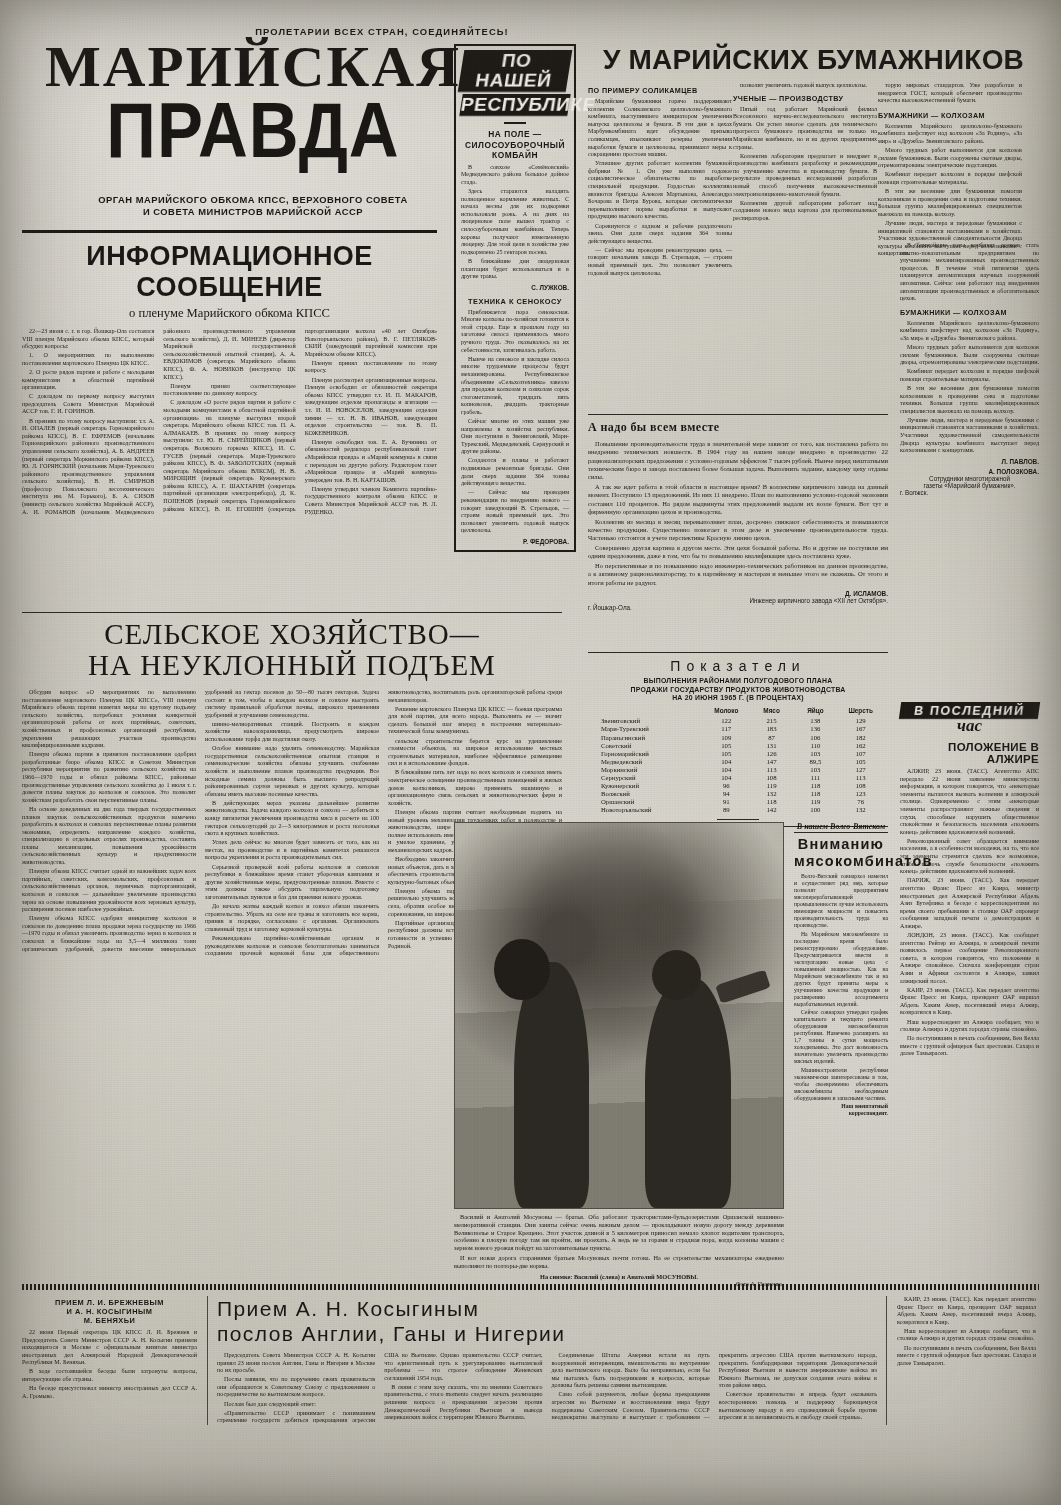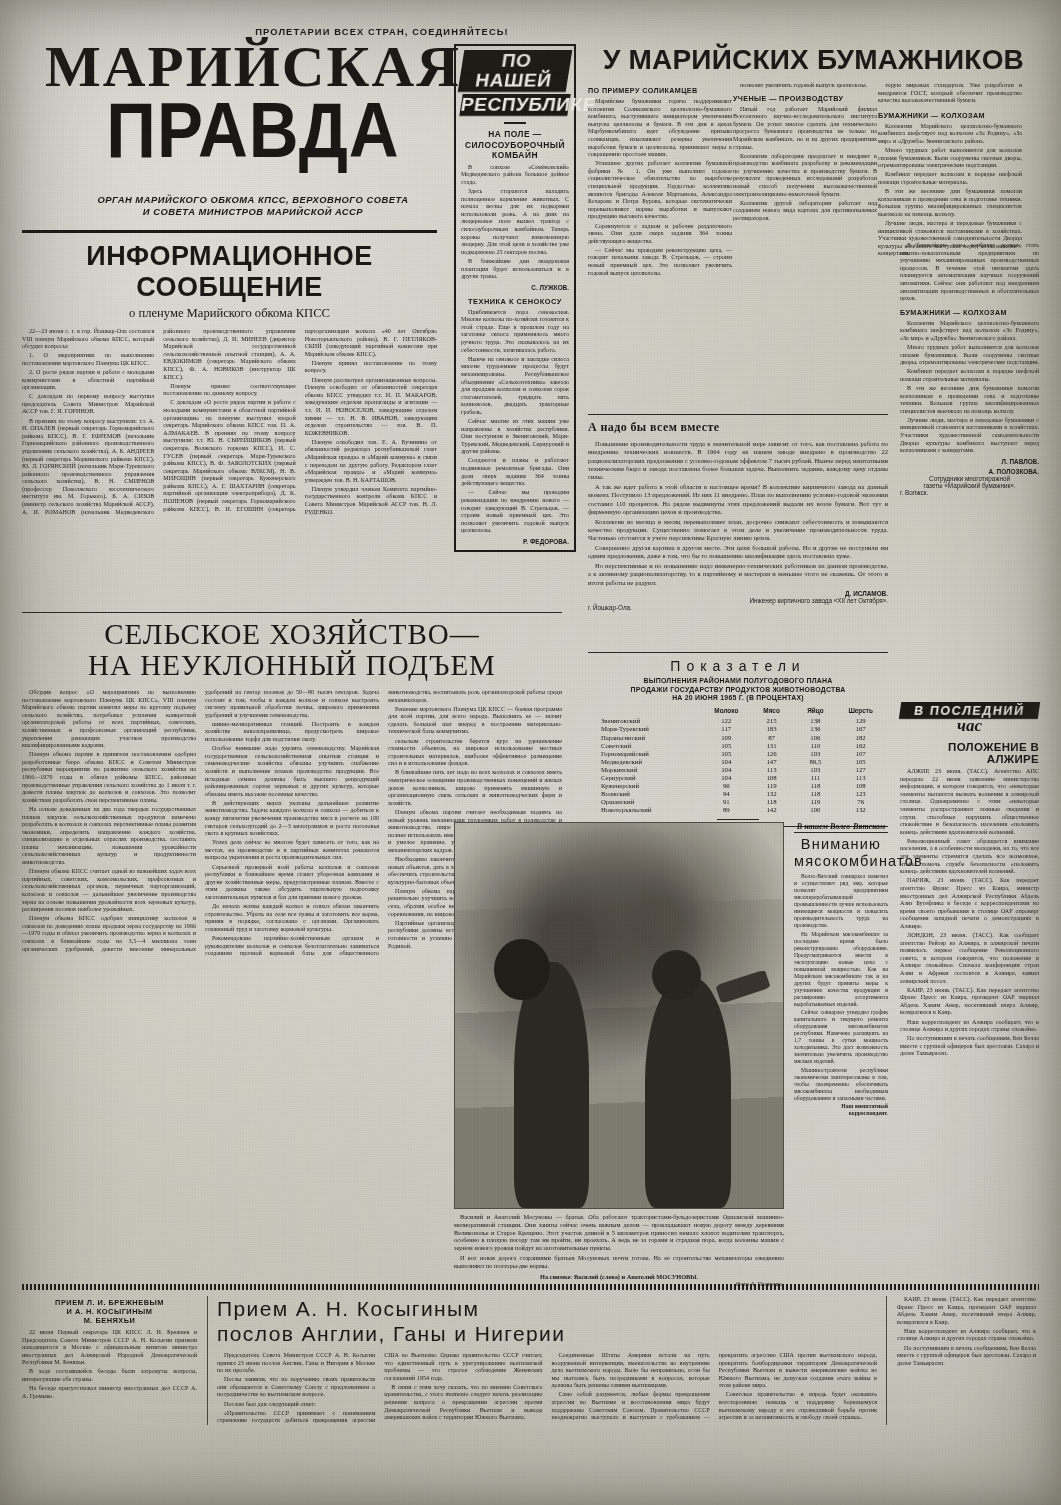--- a/index.html
+++ b/index.html
@@ -38,21 +38,21 @@
   
   .slogan{font-family:"Liberation Sans",sans-serif;font-weight:700;font-size:9.4px;
     letter-spacing:1.1px;text-align:center;filter:blur(.2px);}
   .mast-top{font-family:"Liberation Serif",serif;font-weight:700;font-size:58px;
     letter-spacing:2px;line-height:58px;text-align:center;
     transform:scaleX(1.02);filter:blur(.25px);}
   .mast-bot{font-family:"Liberation Sans",sans-serif;font-weight:700;font-size:69px;
     letter-spacing:1px;line-height:66px;text-align:center;
     transform:scaleY(1.12) scaleX(1.0);filter:blur(.2px);}
   .organ{font-family:"Liberation Sans",sans-serif;font-weight:700;font-size:9.4px;
-    letter-spacing:.5px;text-align:center;line-height:12px;filter:blur(.2px);font-style:italic;}
+    letter-spacing:.5px;text-align:center;line-height:12px;filter:blur(.2px);}
 
   .datebox{position:absolute;right:0;top:58px;width:84px;text-align:center;
     font-family:"Liberation Sans",sans-serif;filter:blur(.2px);}
   .dateyear{font-size:6.6px;font-weight:700;margin-bottom:3px;}
   .datein{border:1px solid #221f19;padding:2px 2px 3px;}
   .dateno{font-size:7.6px;font-weight:700;}
   .datedow{font-size:7.4px;font-weight:700;letter-spacing:.4px;}
   .dateday{font-size:25px;font-weight:700;line-height:25px;}
   .datemon{font-size:7.4px;font-weight:700;}
   .dateyr2{font-size:7.6px;font-weight:700;}
@@ -127,21 +127,21 @@
       linear-gradient(178deg,#b8b5ab 0 22%,#a9a69c 22% 48%,#918e85 48% 72%,#7e7b72 72% 100%);
     filter:blur(.35px) contrast(1.05);}
   .ph-fig{position:absolute;background:#2f2c26;border-radius:46% 46% 12% 12%;}
   .ph-cap{font-size:6.3px;line-height:7.8px;text-align:justify;filter:blur(.25px);}
   .ph-cap .who{text-align:center;font-weight:700;margin-top:3px;}
   .ph-cap .photog{text-align:right;font-size:6px;margin-top:1px;}
 
   .mini-head{font-family:"Liberation Serif",serif;font-style:italic;font-weight:700;
     font-size:8px;text-align:center;border-bottom:1px solid #2b2822;padding-bottom:1px;
     filter:blur(.2px);}
-  .h-vnim{font-family:"Liberation Sans",sans-serif;font-weight:400;font-size:14.5px;
+  .h-vnim{font-family:"Liberation Sans",sans-serif;font-weight:700;font-size:14.5px;
     line-height:17px;text-align:center;letter-spacing:1.2px;margin:3px 0 3px;filter:blur(.2px);}
 
   .dots{height:6px;background-image:repeating-linear-gradient(90deg,#1e1b16 0 2px,transparent 2px 4px);
     background-size:4px 6px;background-repeat:repeat-x;background-position:0 center;}
 </style>
 </head>
 <body>
 
 <div class="page">
  <div class="inner">

